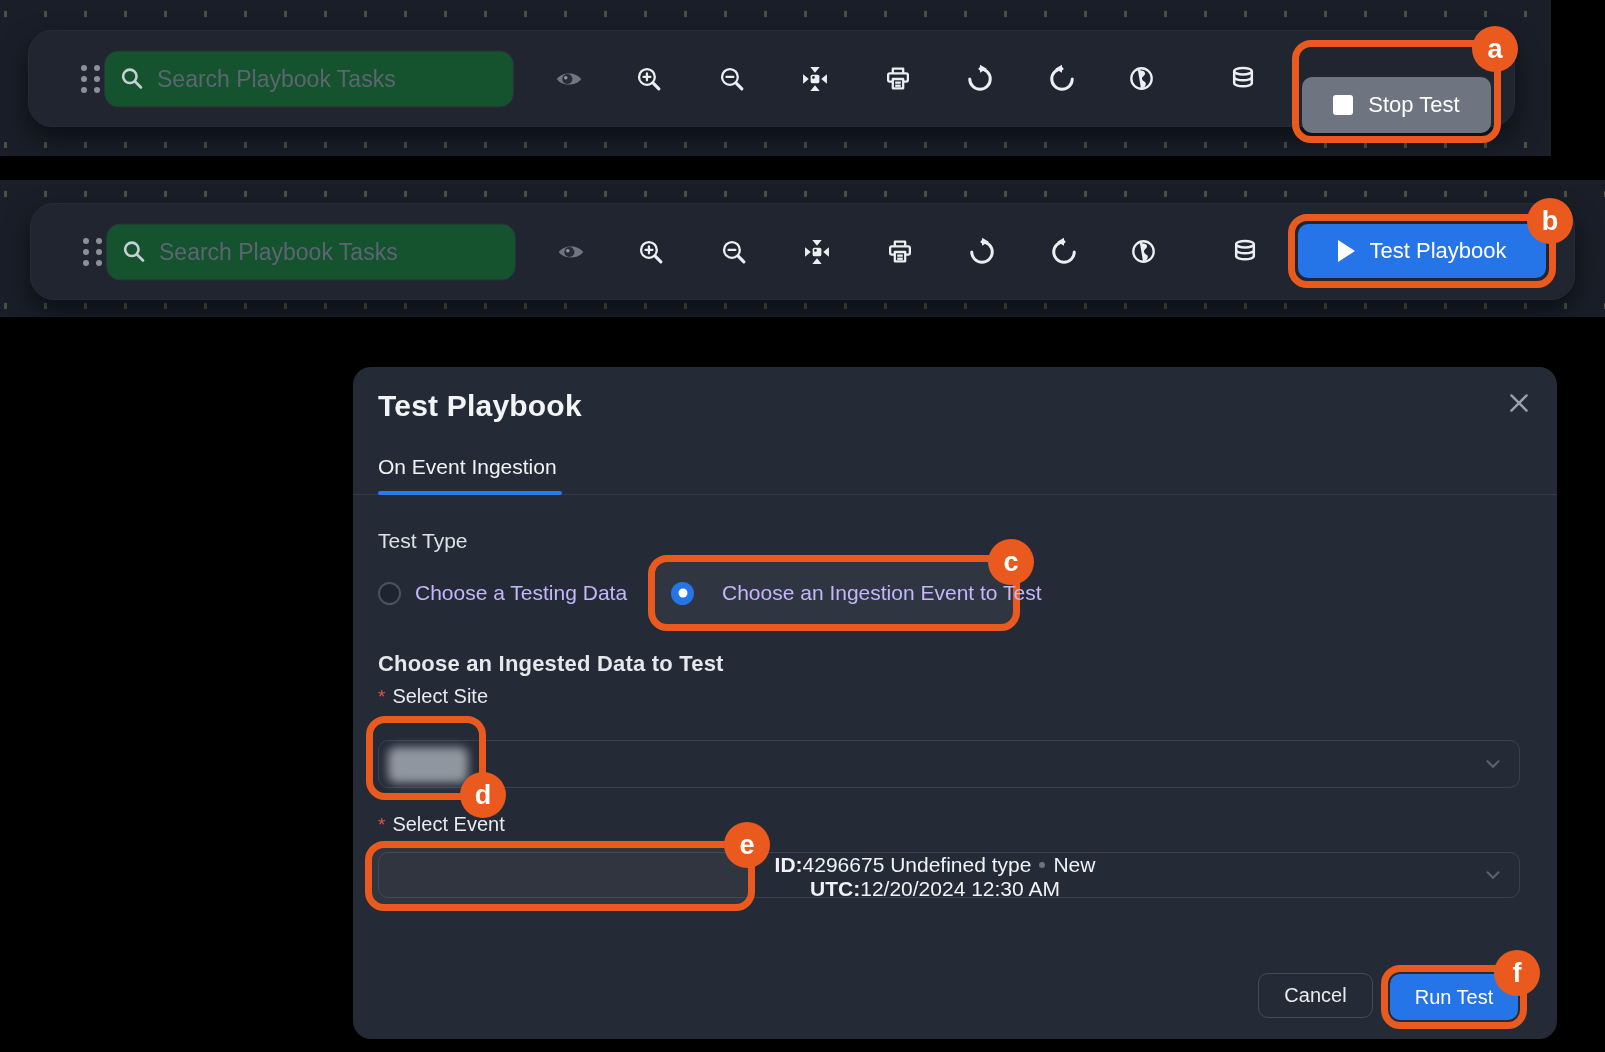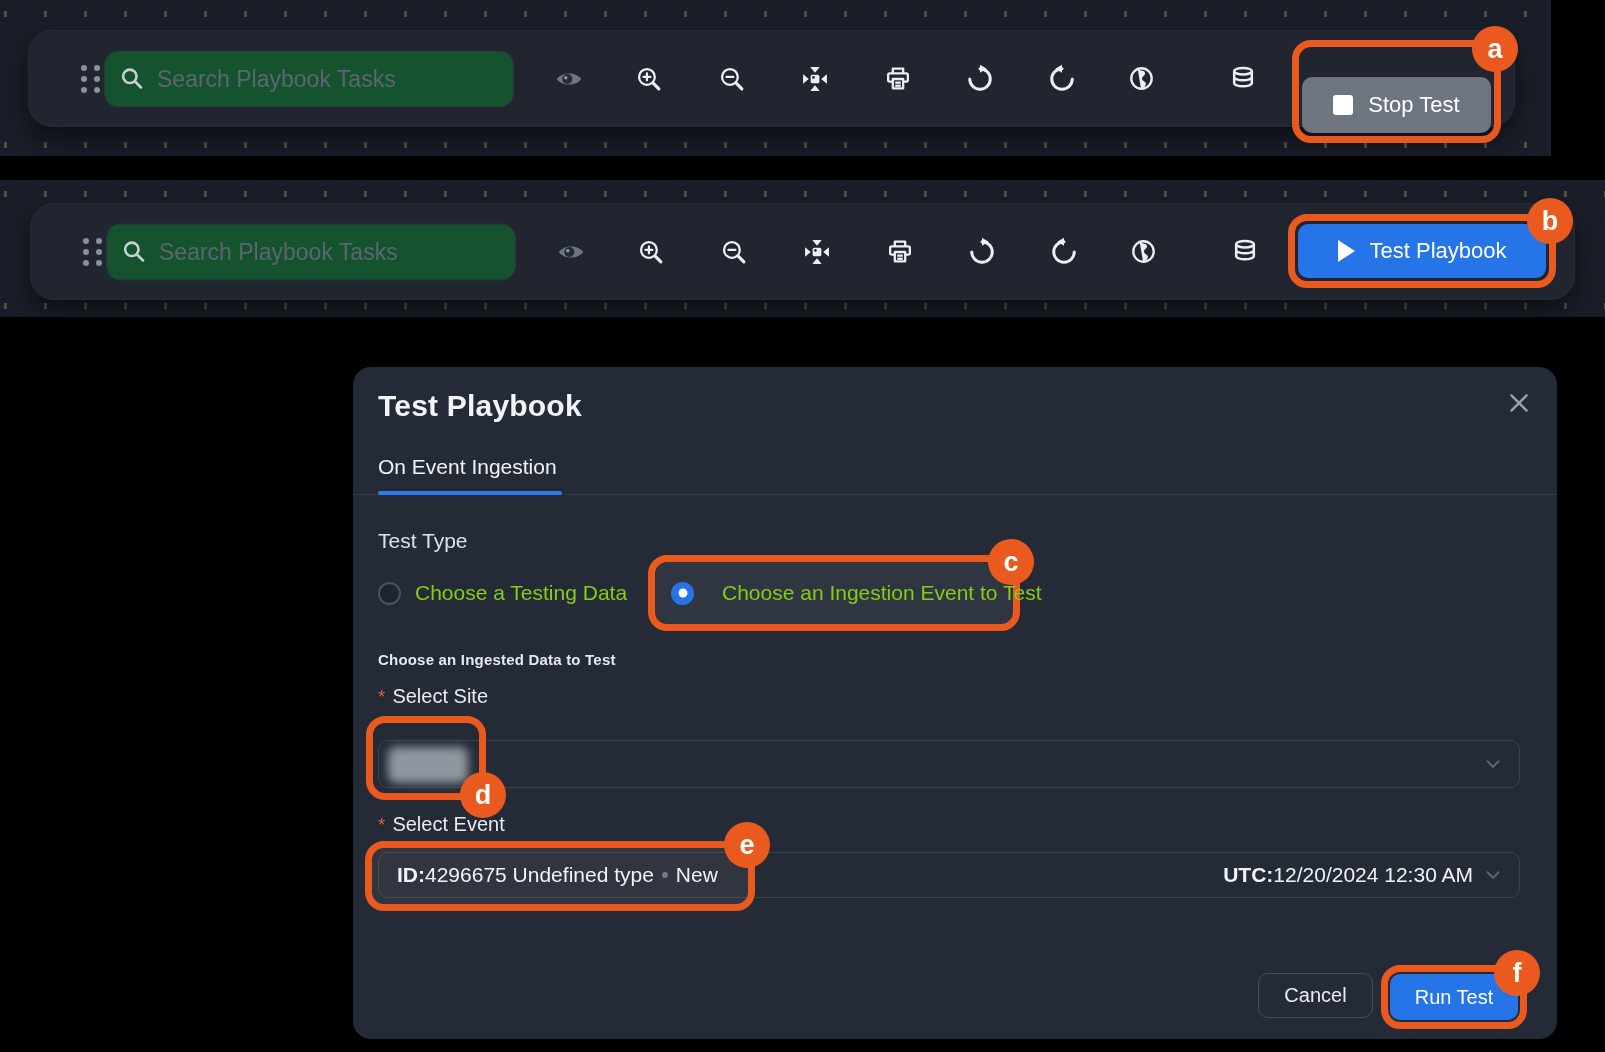--- a/index.html
+++ b/index.html
@@ -75,45 +75,45 @@
   .m-close{position:absolute;right:22px;top:20px;width:32px;height:32px;
     display:flex;align-items:center;justify-content:center;cursor:pointer;}
   .m-tab{position:absolute;left:25px;top:88px;font-size:21px;color:#F0F2F4;cursor:pointer;}
   .m-tab-underline{position:absolute;left:25px;top:124px;width:184px;height:4px;
     background:#2B7AF0;border-radius:2px;}
   .m-divider{position:absolute;left:0;top:127px;width:100%;height:1px;background:#353C49;}
 
   .m-testtype{position:absolute;left:25px;top:162px;font-size:21px;color:#DDE0E5;}
 
   .radio-opt{display:flex;align-items:center;gap:14px;cursor:pointer;}
-  .radio-opt .label{font-size:21px;color:#84cc16;white-space:nowrap;}
+  .radio-opt .label{font-size:21px;color:#c4b5fd;white-space:nowrap;}
   .radio{width:23px;height:23px;border-radius:50%;flex:0 0 auto;}
   .radio.off{border:2px solid #4A5261;background:#20242E;}
   .radio.on{background:var(--primary);position:relative;}
   .radio.on::after{content:"";position:absolute;left:50%;top:50%;
     transform:translate(-50%,-50%);width:9px;height:9px;border-radius:50%;background:#fff;}
   #radio-row-1{position:absolute;left:25px;top:203px;height:46px;}
 
   #ring-c{left:295px;top:188px;width:372px;height:76px;
     background:rgba(255,255,255,.055);display:flex;align-items:center;
     padding-left:16px;gap:0;}
   #badge-c{top:-23px;right:-21px;}
 
-  .m-section{position:absolute;left:25px;top:284px;font-size:15px;
+  .m-section{position:absolute;left:25px;top:284px;font-size:22px;
     font-weight:700;color:#E5E8EC;letter-spacing:.2px;}
   .m-field-label{position:absolute;left:25px;font-size:20px;color:#E8EAEE;}
   .req{color:#E5534B;margin-right:7px;font-size:19px;}
   #label-site{top:318px;} #label-event{top:446px;}
 
   .select-field{position:absolute;left:25px;width:1142px;
     border:1px solid #3A414E;border-radius:10px;background:transparent;
     display:flex;align-items:center;cursor:pointer;}
   #field-site{top:373px;height:48px;}
   #field-event{top:485px;height:46px;padding:0 46px 0 18px;
-    justify-content:space-between;}
+    justify-content:space-between;flex-direction:column;}
   .chev{position:absolute;right:15px;top:50%;transform:translateY(-50%);}
 
   .blur-pill{position:absolute;left:35px;top:380px;width:80px;height:36px;
     background:#9AA0A8;border-radius:8px;filter:blur(5px);opacity:.92;}
 
   #ring-d{left:13px;top:349px;width:120px;height:84px;pointer-events:none;}
   #badge-d{bottom:-25px;right:-27px;}
 
   .ev-left{display:flex;align-items:center;font-size:21px;color:#F0F2F5;white-space:nowrap;}
   .ev-left b{font-weight:700;}

